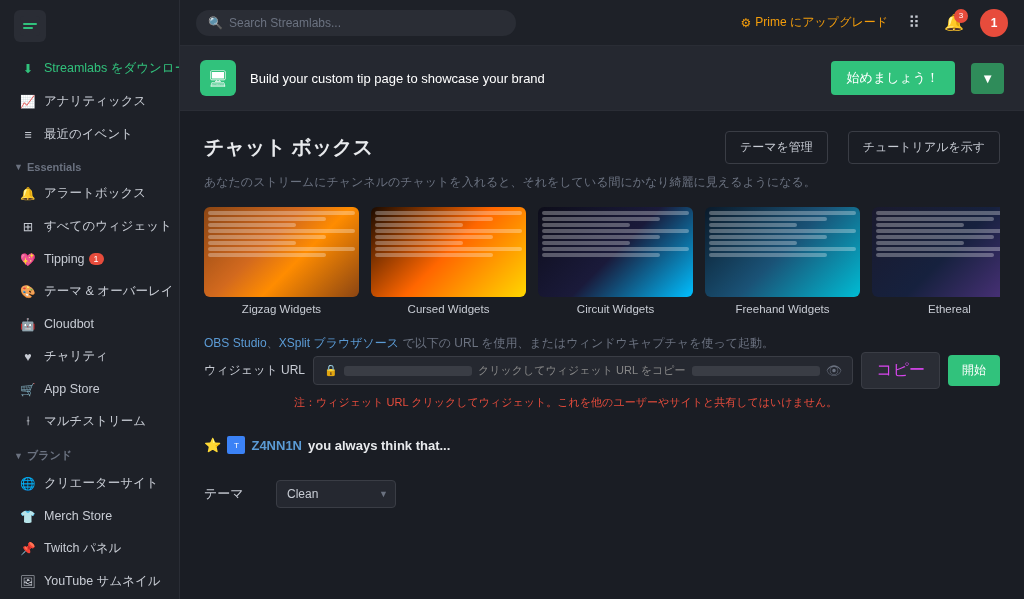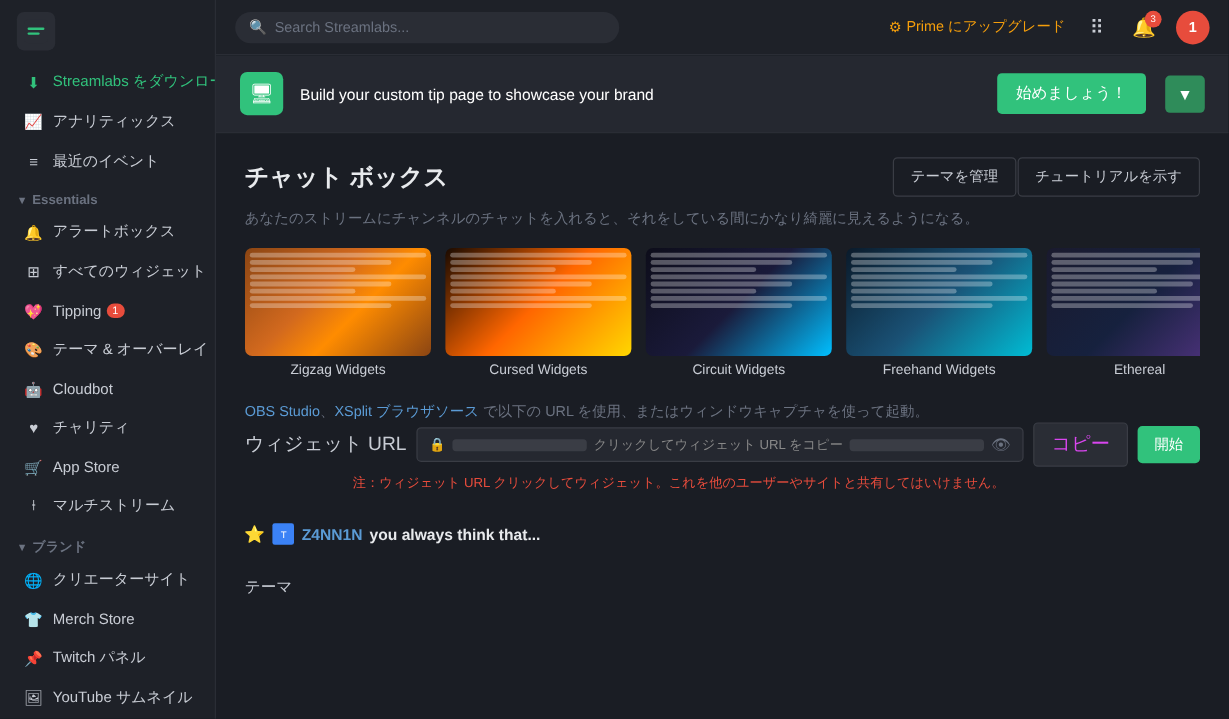--- a/index.html
+++ b/index.html
@@ -253,21 +253,21 @@
       justify-content: space-between;
       margin-bottom: 10px;
     }
     .page-title {
       font-size: 20px;
       font-weight: 600;
       color: #e8eaed;
     }
     .page-actions {
       display: flex;
-      gap: 1px;
+      gap: 20px;
     }
     .btn-outline {
       background: transparent;
       border: 1px solid #3a3d45;
       color: #c8ccd4;
       border-radius: 4px;
       padding: 7px 14px;
       font-size: 12px;
       cursor: pointer;
     }
@@ -343,21 +343,21 @@
     }
 
     
     .widget-url-row {
       display: flex;
       align-items: center;
       gap: 8px;
       margin-bottom: 6px;
     }
     .widget-url-label {
-      font-size: 16px;
+      font-size: 12px;
       color: #c8ccd4;
       min-width: 80px;
       white-space: nowrap;
     }
     .widget-url-input-wrap {
       flex: 1;
       background: #252830;
       border: 1px solid #3a3d45;
       border-radius: 4px;
       display: flex;
@@ -721,17 +721,25 @@
 
       <div class="chat-preview">
         <span class="chat-star">⭐</span>
         <div class="chat-avatar">T</div>
         <span class="chat-username">Z4NN1N</span>
         <span class="chat-message">you always think that...</span>
       </div>
 
       <div class="theme-row">
         <span class="theme-label">テーマ</span>
+        <div class="theme-select-wrap">
+          <select class="theme-select">
+            <option>Clean</option>
+            <option>Dark</option>
+            <option>Light</option>
+            <option>Neon</option>
+          </select>
+        </div>
       </div>
 
     </div>
   </div>
 </div>
 
 </body></html>

